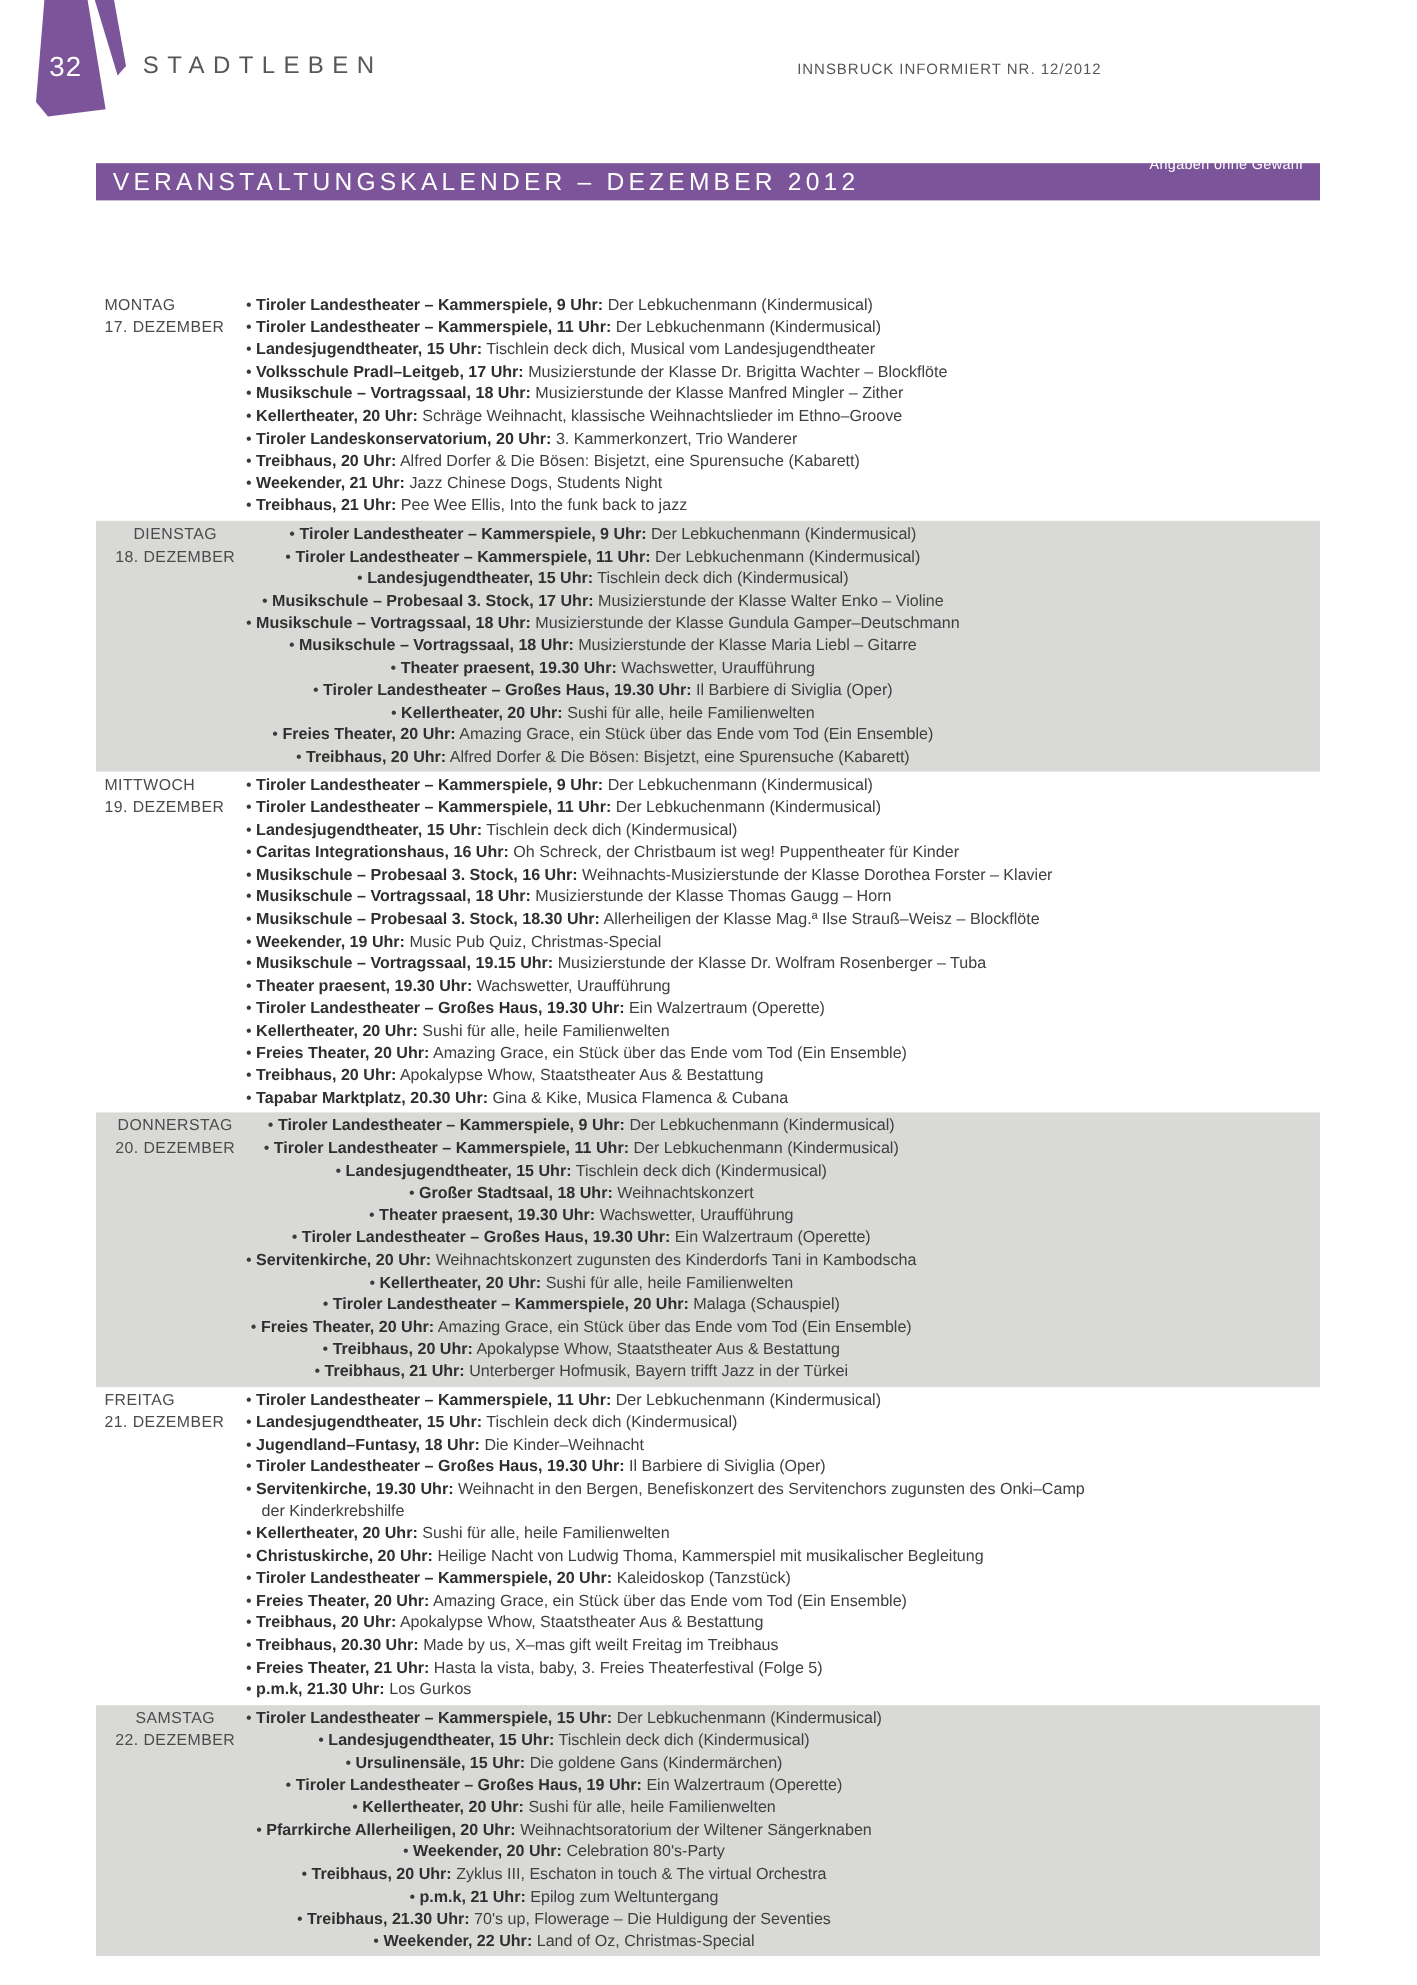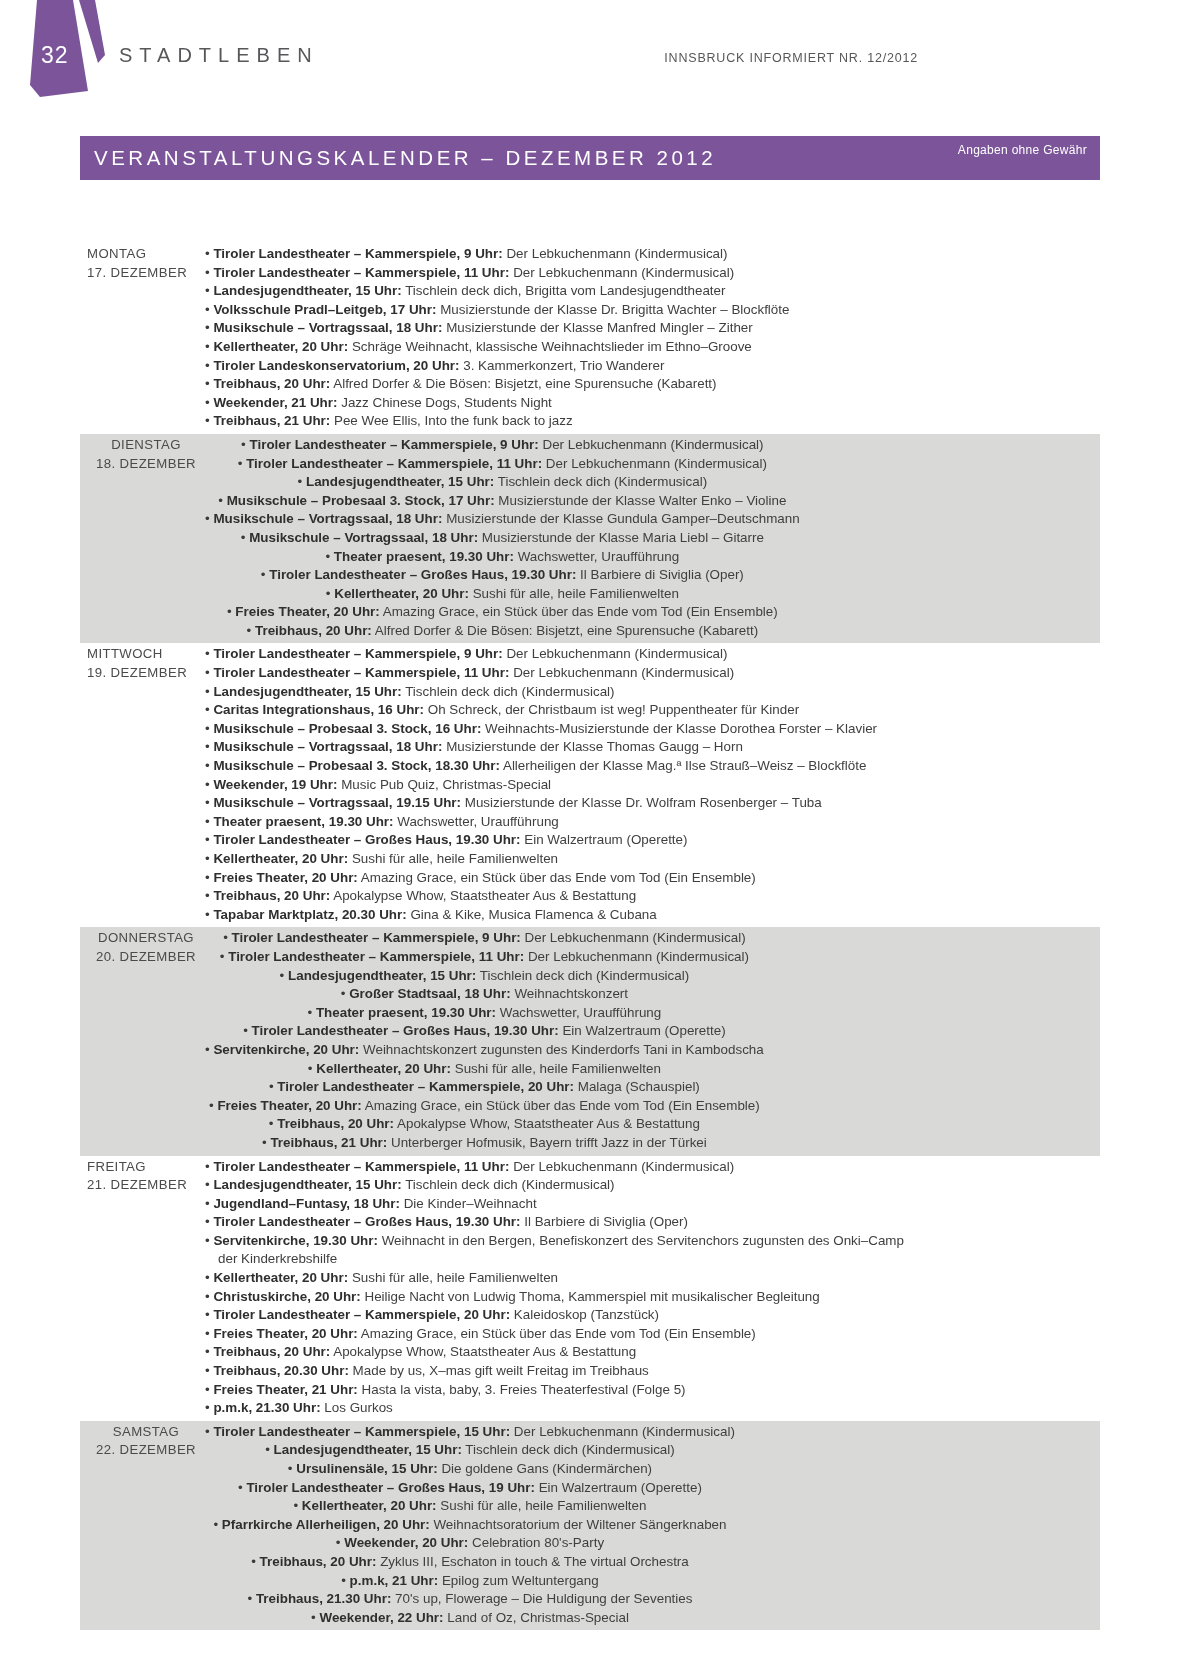--- a/index.html
+++ b/index.html
@@ -22,21 +22,21 @@
   }
   .section-title{
     position:absolute;left:103px;top:28px;margin:16px;
     font-size:20px;font-weight:400;letter-spacing:7px;color:var(--headgray);
   }
   .issue{
     position:absolute;right:78px;top:51px;
     font-size:12.5px;letter-spacing:0.8px;color:var(--headgray);
   }
   .banner{
-    position:absolute;left:80px;top:136px;width:1020px;height:44px;
+    position:absolute;left:80px;top:136px;width:1020px;height:31px;
     background:var(--purple);color:#fff;display:flex;align-items:center;
     justify-content:space-between;box-sizing:border-box;padding:0 13px 0 14px;
   }
   .banner-title{font-size:20.5px;font-weight:400;letter-spacing:3.5px;white-space:nowrap;}
   .banner-note{font-size:12px;letter-spacing:0.3px;align-self:flex-end;margin-bottom:23px;white-space:nowrap;}
   #calendar{position:absolute;left:80px;top:203px;width:1020px;margin-top:40px;}
   .day{display:flex;padding:2px 0 3px;}
   .day.shaded{background:var(--band);text-align:center;}
   .day-label{
     width:125px;flex-shrink:0;box-sizing:border-box;padding-left:7px;
@@ -73,21 +73,21 @@
 
   <main id="calendar">
       <section class="day">
         <div class="day-label">
           <div class="day-name">MONTAG</div>
           <div class="day-date">17. DEZEMBER</div>
         </div>
         <ul class="events">
           <li class="event"><span class="venue">Tiroler Landestheater – Kammerspiele, 9 Uhr:</span> <span class="desc">Der Lebkuchenmann (Kindermusical)</span></li>
           <li class="event"><span class="venue">Tiroler Landestheater – Kammerspiele, 11 Uhr:</span> <span class="desc">Der Lebkuchenmann (Kindermusical)</span></li>
-          <li class="event"><span class="venue">Landesjugendtheater, 15 Uhr:</span> <span class="desc">Tischlein deck dich, Brigitta vom Landesjugendtheater</span></li>
+          <li class="event"><span class="venue">Landesjugendtheater, 15 Uhr:</span> <span class="desc">Tischlein deck dich, Musical vom Landesjugendtheater</span></li>
           <li class="event"><span class="venue">Volksschule Pradl–Leitgeb, 17 Uhr:</span> <span class="desc">Musizierstunde der Klasse Dr. Brigitta Wachter – Blockflöte</span></li>
           <li class="event"><span class="venue">Musikschule – Vortragssaal, 18 Uhr:</span> <span class="desc">Musizierstunde der Klasse Manfred Mingler – Zither</span></li>
           <li class="event"><span class="venue">Kellertheater, 20 Uhr:</span> <span class="desc">Schräge Weihnacht, klassische Weihnachtslieder im Ethno–Groove</span></li>
           <li class="event"><span class="venue">Tiroler Landeskonservatorium, 20 Uhr:</span> <span class="desc">3. Kammerkonzert, Trio Wanderer</span></li>
           <li class="event"><span class="venue">Treibhaus, 20 Uhr:</span> <span class="desc">Alfred Dorfer &amp; Die Bösen: Bisjetzt, eine Spurensuche (Kabarett)</span></li>
           <li class="event"><span class="venue">Weekender, 21 Uhr:</span> <span class="desc">Jazz Chinese Dogs, Students Night</span></li>
           <li class="event"><span class="venue">Treibhaus, 21 Uhr:</span> <span class="desc">Pee Wee Ellis, Into the funk back to jazz</span></li>
         </ul>
       </section>
       <section class="day shaded">

